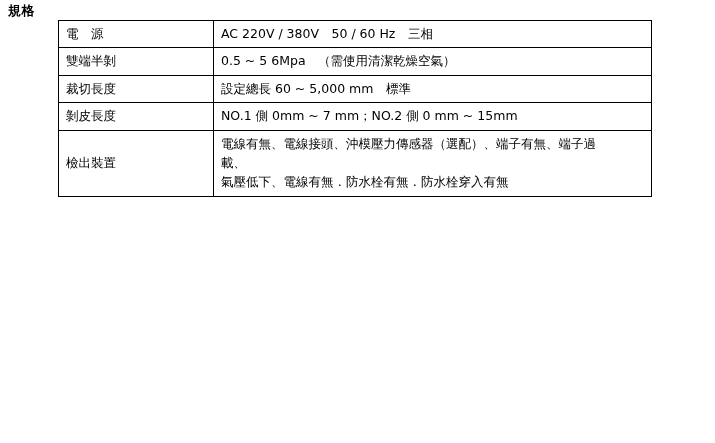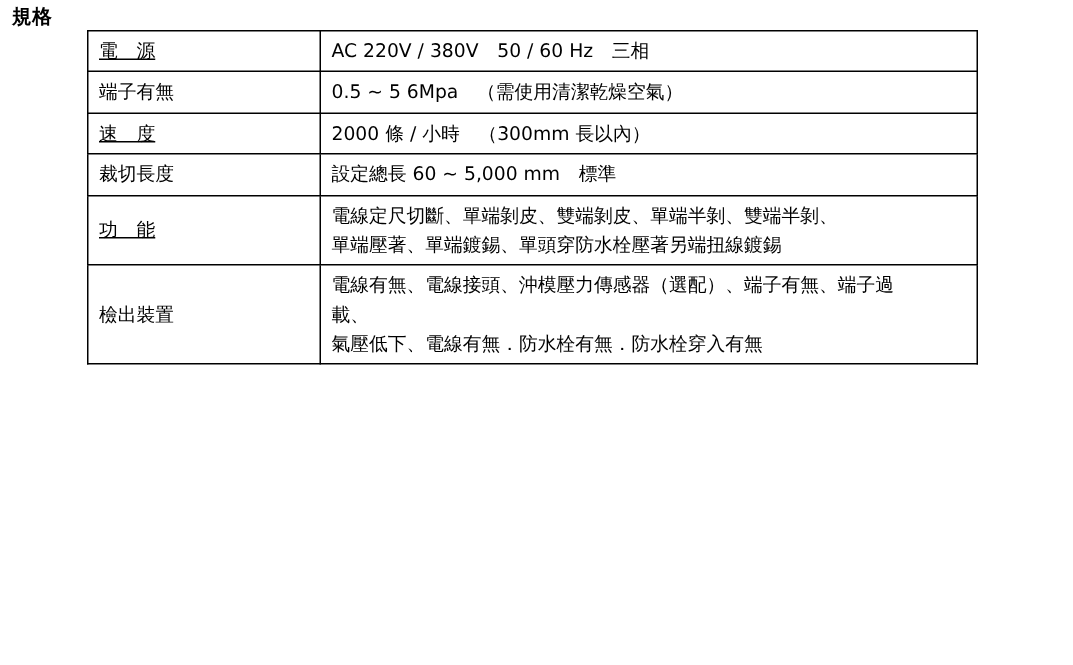--- a/index.html
+++ b/index.html
@@ -50,21 +50,20 @@
     width: 140px;
     white-space: nowrap;
   }
   .label-inner {
     display: block;
   }
   .label-spaced {
     display: flex;
     justify-content: space-between;
     width: 4.4em;
-    text-decoration: underline;
   }
   .value-line {
     display: block;
     white-space: pre-wrap;
   }
 </style>
 </head>
 <body>
 
 <div class="page">
@@ -79,56 +78,47 @@
           <span class="label-inner label-spaced">電　源</span>
         </td>
         <td class="value">
           <span class="value-line">AC 220V / 380V　50 / 60 Hz　三相</span>
         </td>
       </tr>
 
 
       <tr>
         <td class="label">
-          <span class="label-inner">端子有無</span>
+          <span class="label-inner">雙端半剝</span>
         </td>
         <td class="value">
           <span class="value-line">0.5 ~ 5 6Mpa　（需使用清潔乾燥空氣）</span>
         </td>
       </tr>
 
 
-      <tr>
-        <td class="label">
-          <span class="label-inner label-spaced">速　度</span>
-        </td>
-        <td class="value">
-          <span class="value-line">2000 條 / 小時　（300mm 長以內）</span>
-        </td>
-      </tr>
 
       <tr>
         <td class="label">
           <span class="label-inner">裁切長度</span>
         </td>
         <td class="value">
           <span class="value-line">設定總長 60 ~ 5,000 mm　標準</span>
         </td>
       </tr>
 
-
       <tr>
         <td class="label">
-          <span class="label-inner label-spaced">功　能</span>
+          <span class="label-inner">剝皮長度</span>
         </td>
         <td class="value">
-          <span class="value-line">電線定尺切斷、單端剝皮、雙端剝皮、單端半剝、雙端半剝、</span>
-          <span class="value-line">單端壓著、單端鍍錫、單頭穿防水栓壓著另端扭線鍍錫</span>
+          <span class="value-line">NO.1 側 0mm ~ 7 mm；NO.2 側 0 mm ~ 15mm</span>
         </td>
       </tr>
+
 
       <tr>
         <td class="label">
           <span class="label-inner">檢出裝置</span>
         </td>
         <td class="value">
           <span class="value-line">電線有無、電線接頭、沖模壓力傳感器（選配）、端子有無、端子過</span>
           <span class="value-line">載、</span>
           <span class="value-line">氣壓低下、電線有無．防水栓有無．防水栓穿入有無</span>
         </td>

